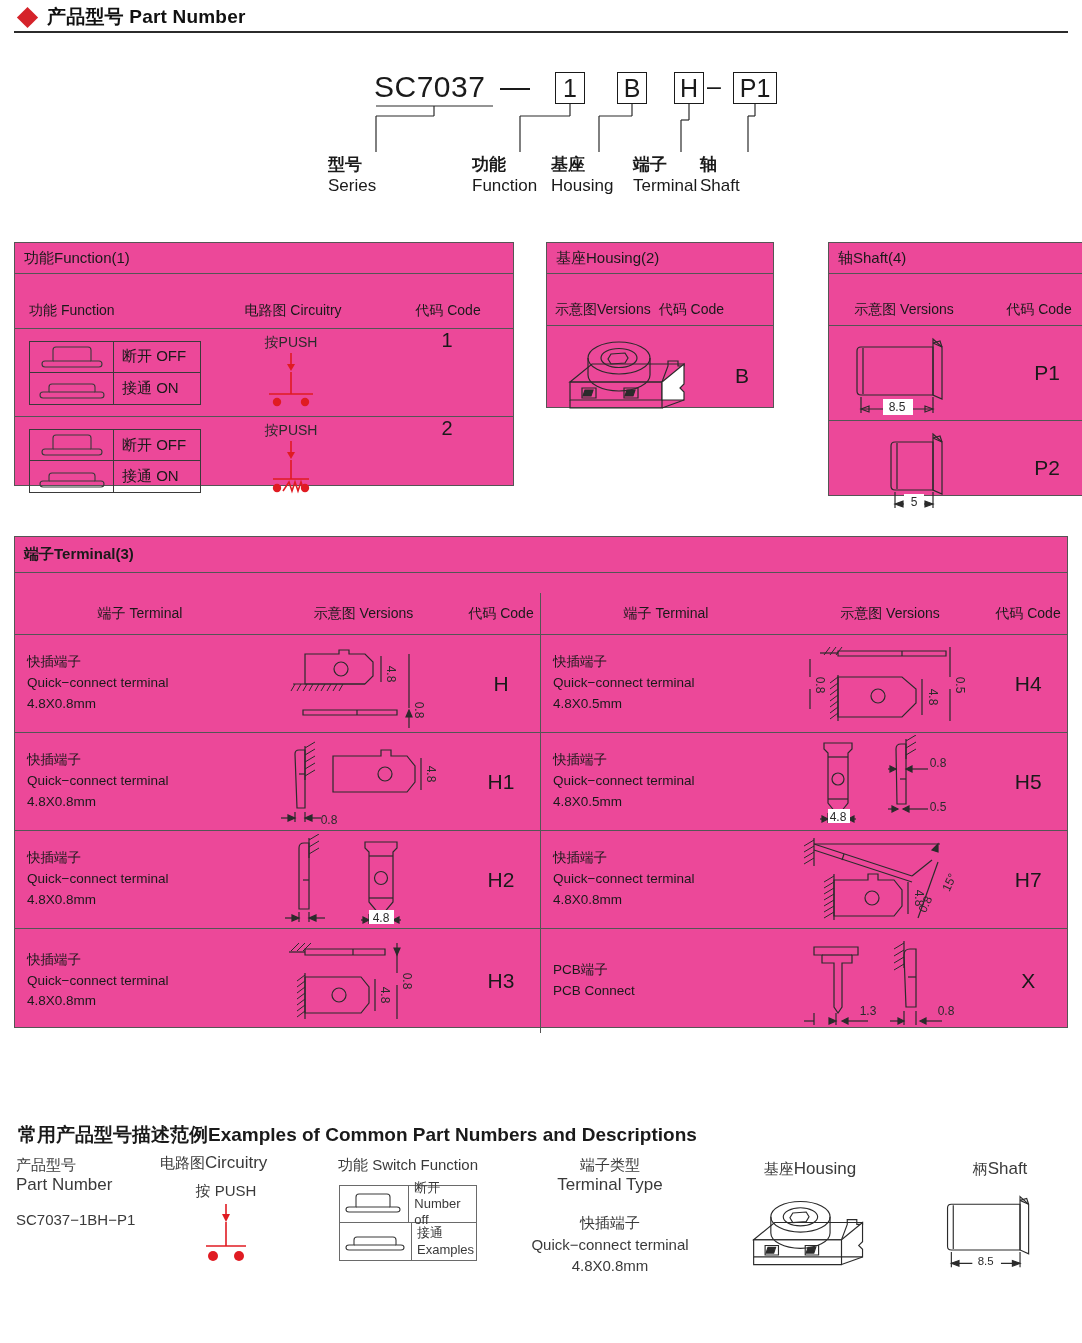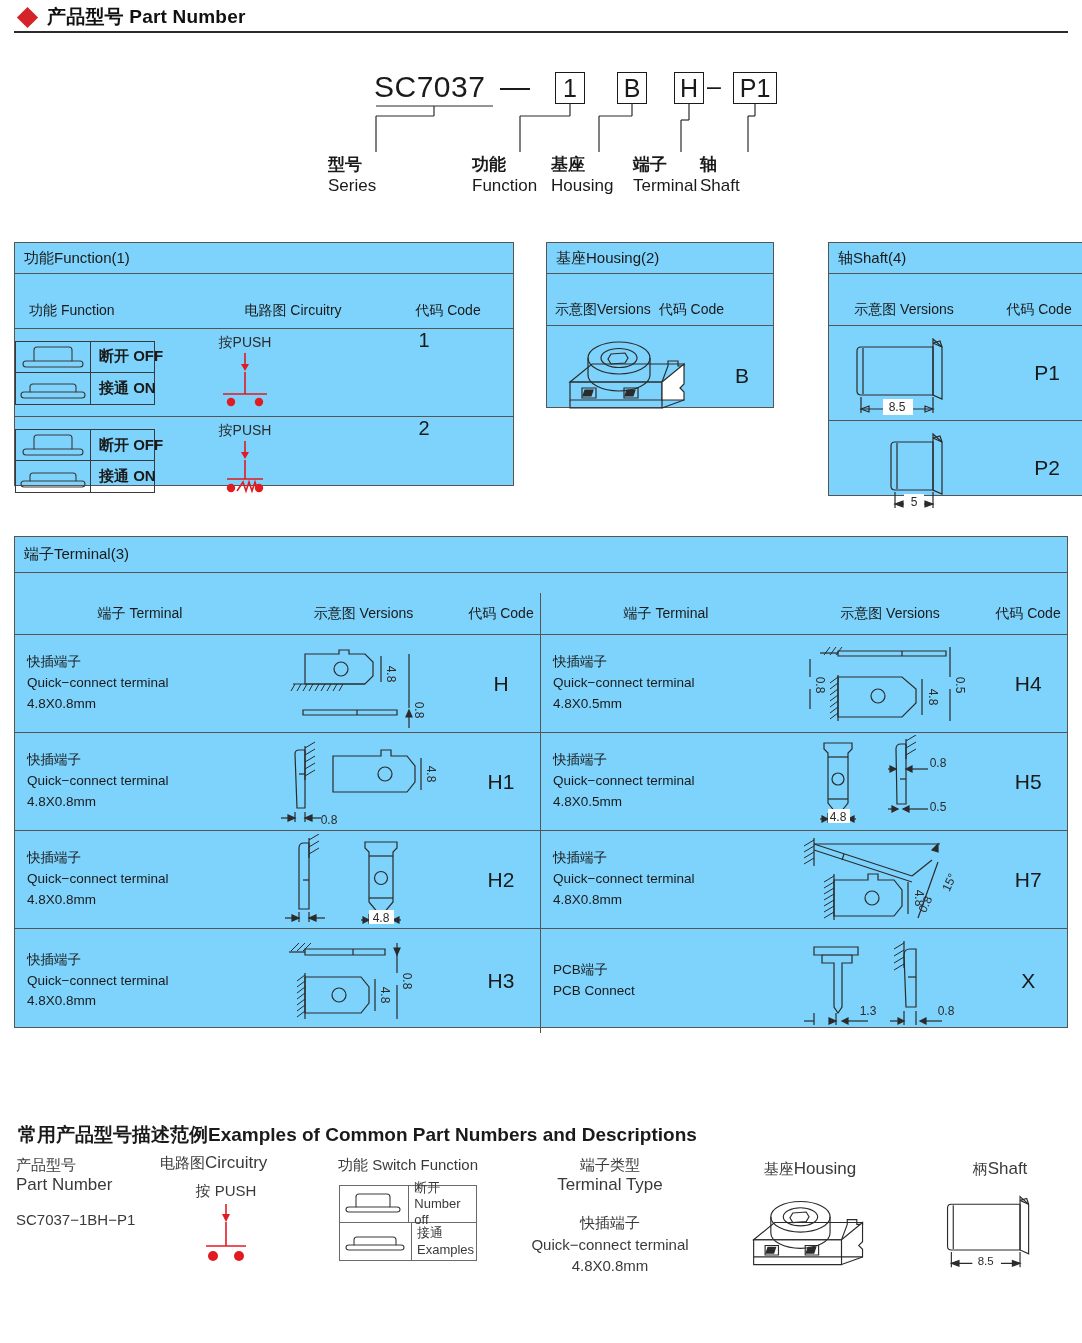--- a/index.html
+++ b/index.html
@@ -45,41 +45,41 @@
   .pn-b2 { left:265px; top:14px; width:30px; height:32px; }
   .pn-b3 { left:322px; top:14px; width:30px; height:32px; }
   .pn-hyph { left:355px; top:14px; font-size:25px; }
   .pn-b4 { left:381px; top:14px; width:44px; height:32px; }
 
   .pn-lbl { position:absolute; text-align:left; white-space:nowrap; }
   .pn-lbl .cn { font-size:17px; font-weight:bold; display:block; line-height:1.25; }
   .pn-lbl .en { font-size:17px; display:block; line-height:1.3; }
 
   
-  .card { position:absolute; border:1.3px solid #555; background:#7dd3fc; }
+  .card { position:absolute; border:1.3px solid #555; background:#ec4899; }
   .card-title {
     height:31px; border-bottom:1.3px solid #555;
     display:flex; align-items:center; padding-left:9px;
     font-size:15px; white-space:nowrap;
   }
   .card-head {
     border-bottom:1.3px solid #555;
     display:flex; align-items:center;
     font-size:14px; height:35px;margin-top:20px;
   }
   .card-head .c { text-align:center; }
 
   .trow { display:flex; border-bottom:1.3px solid #555; }
   .trow:last-child { border-bottom:none; }
 
   
   #func-card { left:14px; top:242px; width:500px; height:244px; }
   .fn-row { display:flex; align-items:center; height:calc(50% - 16px); }
   .fn-sw {
-    width:140px; border:1.1px solid #3a3a3a;font-weight:bold;
+    width:172px; margin-left:14px; border:1.1px solid #3a3a3a;
   }
   .fn-sw-r {
     display:flex; align-items:center; height:31px;
   }
   .fn-sw-r.top { border-bottom:1.1px solid #3a3a3a; }
   .fn-sw-ico {
     width:84px; height:100%;
     display:flex; align-items:center; justify-content:center;
     border-right:1.1px solid #3a3a3a;
   }
@@ -397,21 +397,21 @@
           </g>
           <rect x="57" y="70" width="20" height="16" fill="#fff"></rect>
           <text class="dim" x="67" y="82" text-anchor="middle" font-size="15">5</text>
         </svg>
       </div>
       <div style="flex:1; text-align:center; font-size:21px; display:flex; align-items:center; justify-content:center;">P2</div>
     </div>
   </div>
 
   <div class="card" id="term-card">
-    <div class="card-title" style="height:36px;">端子Terminal(3)</div>
+    <div class="card-title" style="height:36px;font-weight:bold;">端子Terminal(3)</div>
 
     <div class="card-head" style="height:42px;">
       <div class="term-head-half" style="width:50%; border-right:1.3px solid #555;">
         <div style="width:250px; text-align:center;">
           <span>端子</span>
           <span>Terminal</span>
         </div>
         <div style="flex:1; text-align:center;">
           <span>示意图</span>
           <span>Versions</span>

